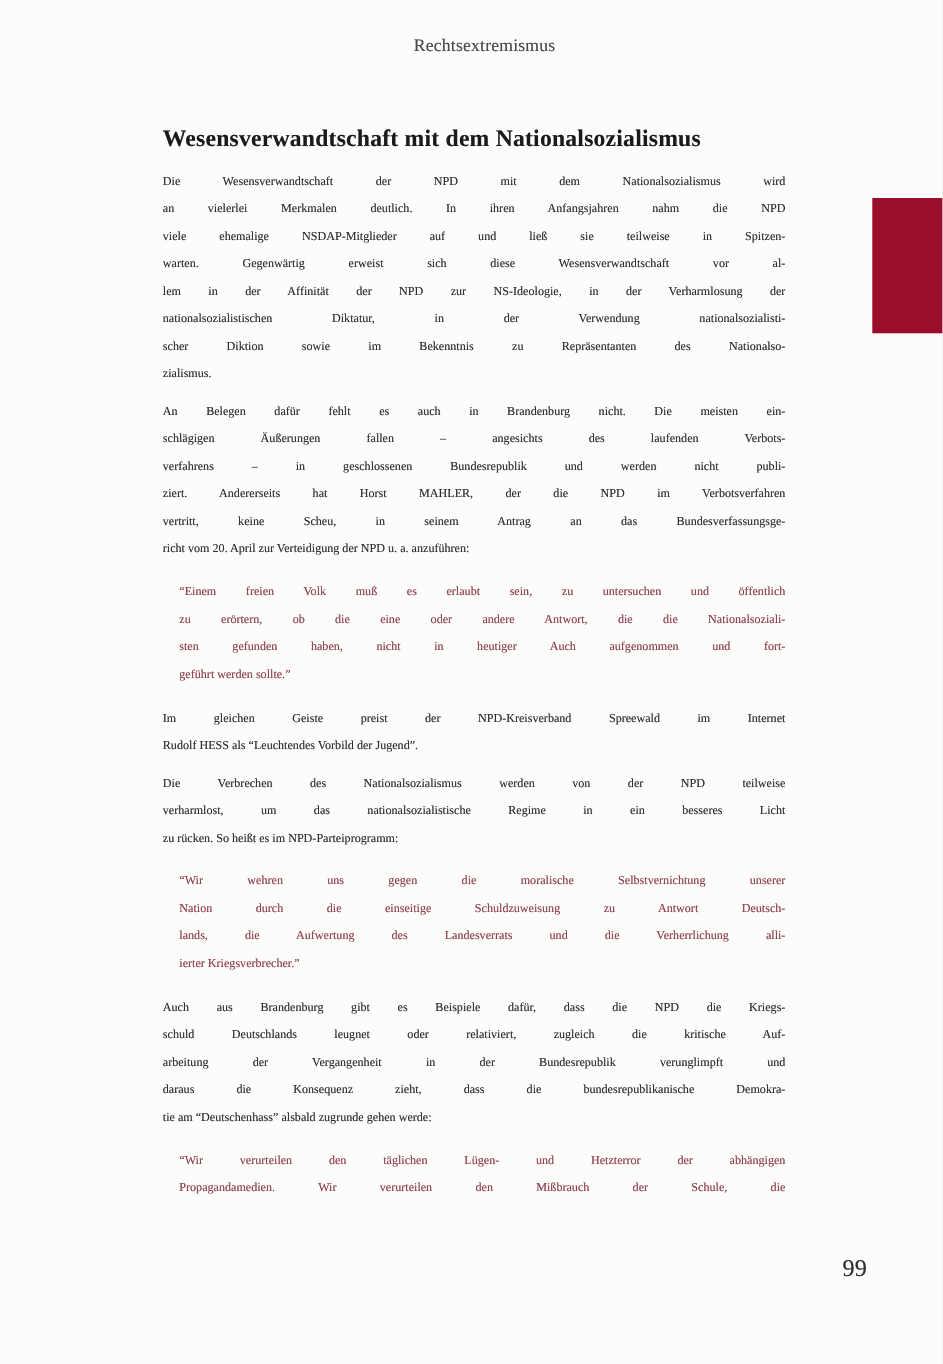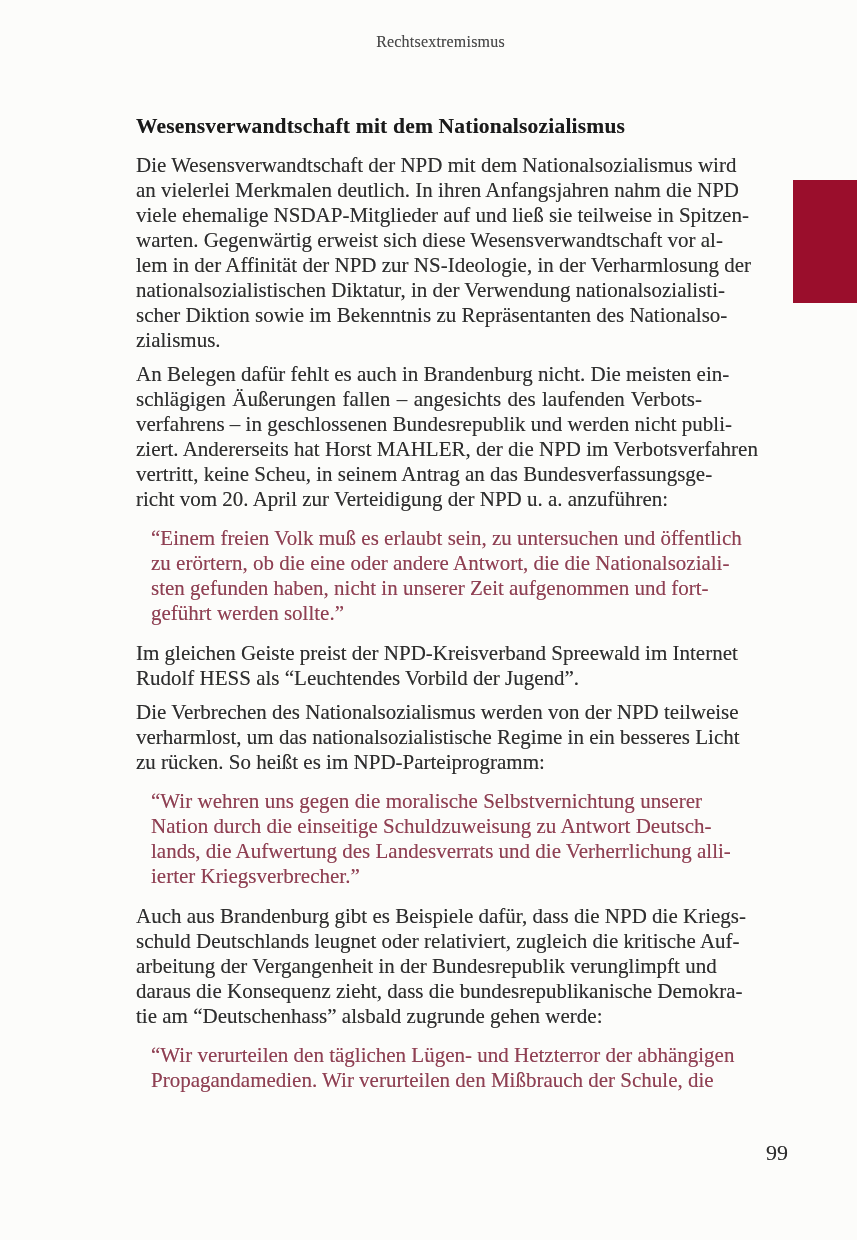--- a/index.html
+++ b/index.html
@@ -24,34 +24,34 @@
     left: 0;
     right: 0;
     text-align: center;
     transform: translateX(12px);
     font-size: 16px;
     color: #4a4a4a;
     letter-spacing: 0.2px;
   }
   .textcol {
     position: absolute;
-    left: 136px;
+    left: 148px;
     top: 112px;
     width: 566px;
   }
   .article-title {
     font-size: 21.5px;
     line-height: 28px;
     font-weight: bold;
     color: #1a1a1a;
     margin: 0 0 13px 0;
     letter-spacing: 0.2px;
   }
   .block {
-    font-size: 21px;
+    font-size: 11px;
     line-height: 25px;
   }
   .block .tline {
     text-align: justify;
     text-align-last: justify;
     white-space: nowrap;
   }
   .block .tline:last-child {
     text-align-last: left;
   }
@@ -112,21 +112,21 @@
         <div class="tline">schlägigen Äußerungen fallen – angesichts des laufenden Verbots-</div>
         <div class="tline">verfahrens – in geschlossenen Bundesrepublik und werden nicht publi-</div>
         <div class="tline">ziert. Andererseits hat Horst MAHLER, der die NPD im Verbotsverfahren</div>
         <div class="tline">vertritt, keine Scheu, in seinem Antrag an das Bundesverfassungsge-</div>
         <div class="tline">richt vom 20. April zur Verteidigung der NPD u. a. anzuführen:</div>
       </div>
 
     <div class="block quote">
         <div class="tline">“Einem freien Volk muß es erlaubt sein, zu untersuchen und öffentlich</div>
         <div class="tline">zu erörtern, ob die eine oder andere Antwort, die die Nationalsoziali-</div>
-        <div class="tline">sten gefunden haben, nicht in unserer Zeit aufgenommen und fort-</div>
+        <div class="tline">sten gefunden haben, nicht in heutiger Auch aufgenommen und fort-</div>
         <div class="tline">geführt werden sollte.”</div>
       </div>
 
     <div class="block para">
         <div class="tline">Im gleichen Geiste preist der NPD-Kreisverband Spreewald im Internet</div>
         <div class="tline">Rudolf HESS als “Leuchtendes Vorbild der Jugend”.</div>
       </div>
 
     <div class="block para">
         <div class="tline">Die Verbrechen des Nationalsozialismus werden von der NPD teilweise</div>

